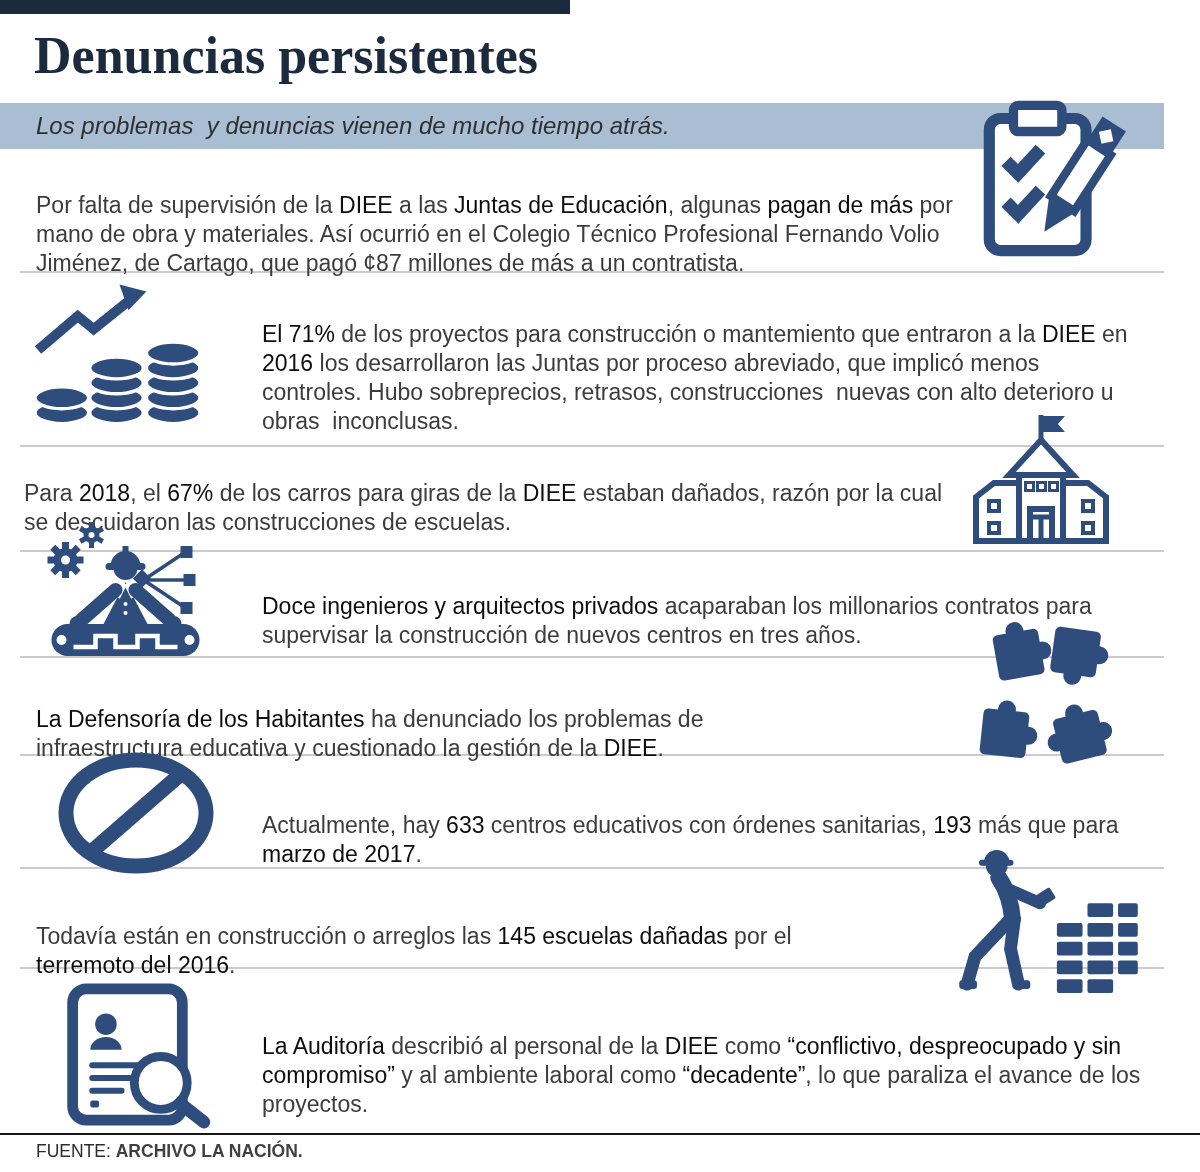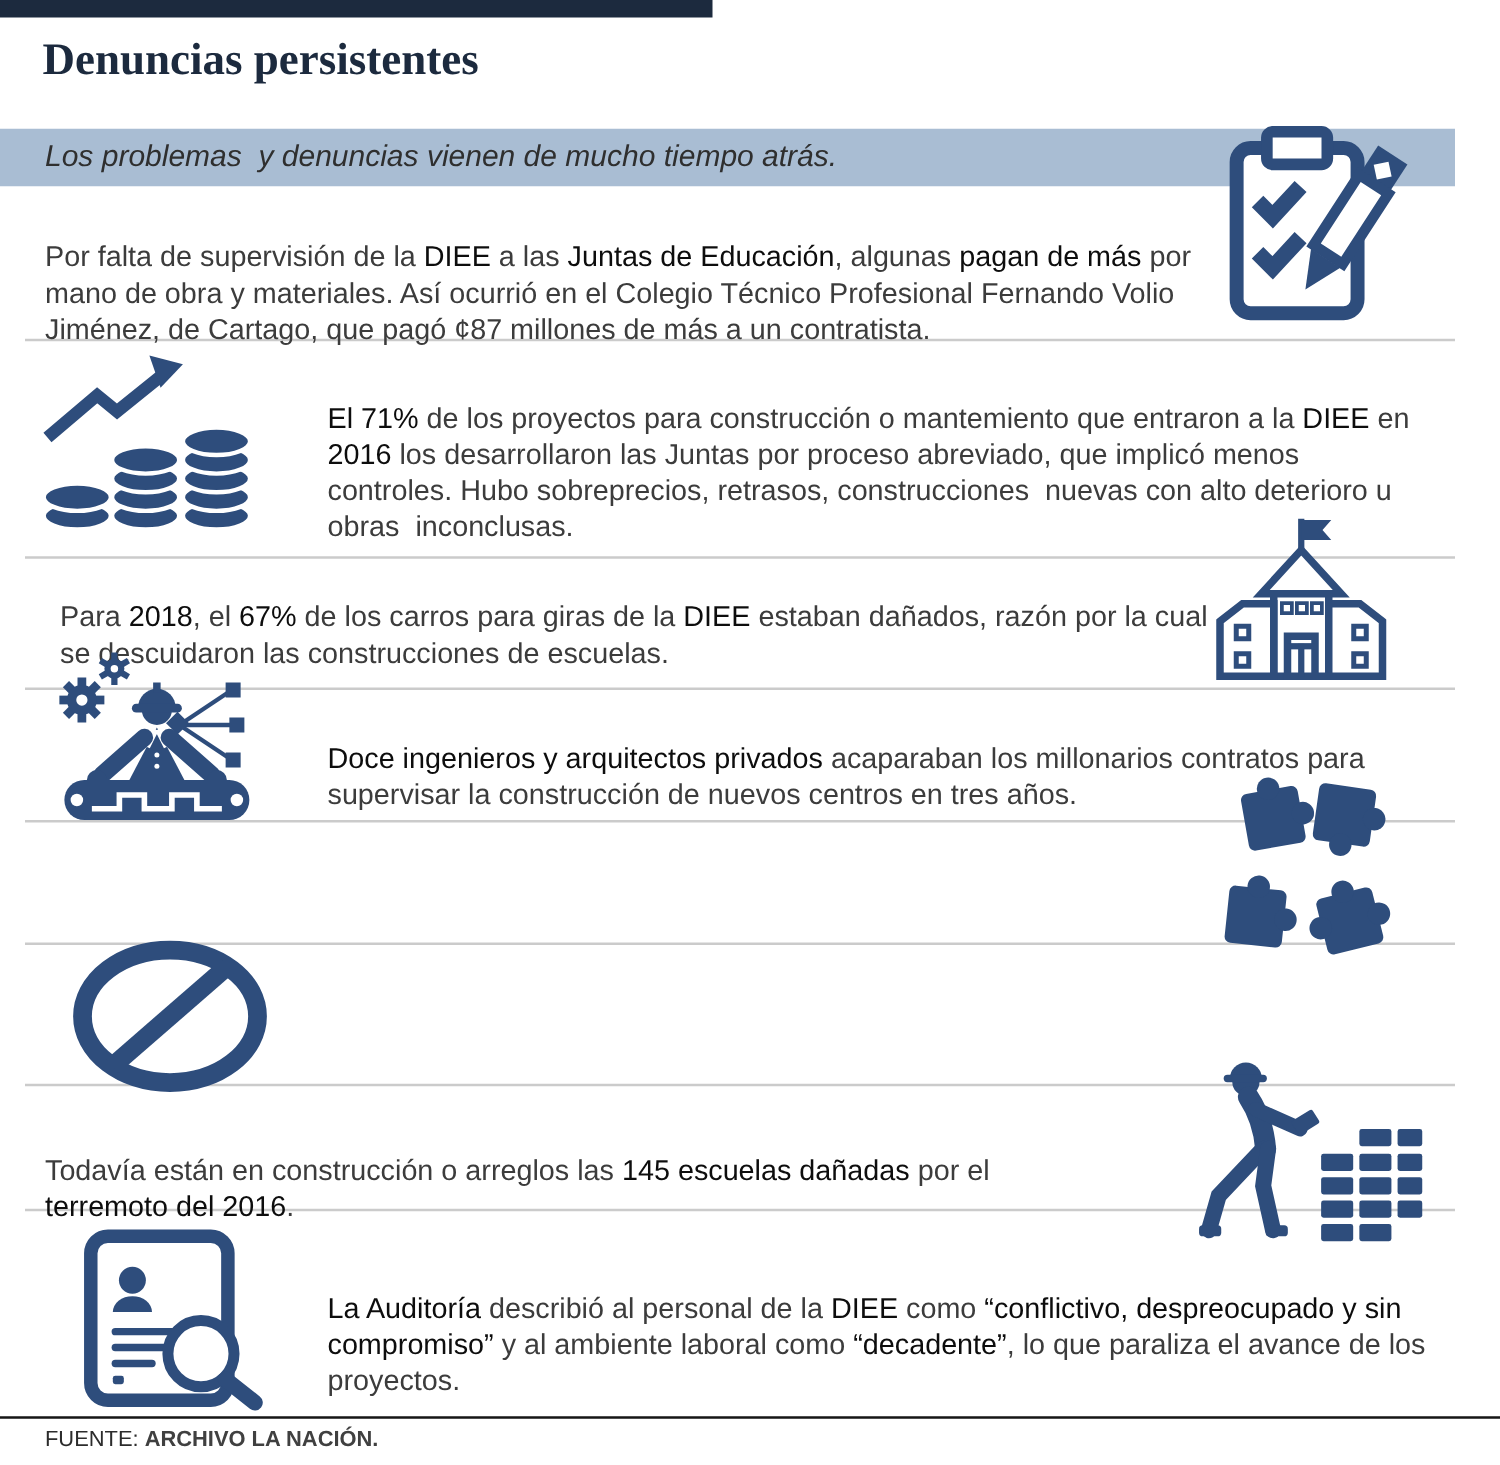--- a/index.html
+++ b/index.html
@@ -12,21 +12,21 @@
   }
   html,body{margin:0;padding:0;background:#fff;}
   .canvas{
     position:relative;width:1200px;height:1172px;background:#fff;overflow:hidden;
     font-family:"Liberation Sans","DejaVu Sans",sans-serif;color:var(--body);
   }
   svg{overflow:visible;display:block;}
   .top-bar{position:absolute;left:0;top:0;width:570px;height:14px;background:var(--header-navy);}
   .title{
     position:absolute;left:34px;top:26px;margin:0;
-    font-family:"Liberation Serif","DejaVu Serif",serif;font-size:36px;font-weight:700;
+    font-family:"Liberation Serif","DejaVu Serif",serif;font-size:52px;font-weight:700;
     color:var(--header-navy);letter-spacing:0;
   }
   .subtitle-bar{position:absolute;left:0;top:103px;width:1164px;height:46px;background:var(--bar);font-style:italic;}
   .subtitle-text{position:absolute;left:36px;top:0;line-height:46px;font-size:24px;color:#2f2f2f;white-space:pre-wrap;}
   .rich{font-size:23px;line-height:29px;white-space:pre-wrap;}
   .rich b{font-weight:400;color:var(--bold);}
   .divider{position:absolute;left:20px;width:1144px;height:2px;background:var(--divider);}
   .d1{top:271px}.d2{top:445px}.d3{top:550px}.d4{top:656px}.d5{top:754px}.d6{top:867px}.d7{top:967px}
   .footer-line{position:absolute;left:0;top:1133px;width:1200px;height:2px;background:#161616;}
   .footer-text{position:absolute;left:36px;top:1141px;font-size:17.5px;color:#2c2c2c;}
@@ -35,21 +35,21 @@
   .ic-clipboard{left:980px;top:92px;width:160px;height:172px;}
   .ic-coins{left:32px;top:282px;width:174px;height:150px;}
   .ic-school{left:970px;top:413px;width:142px;height:135px;}
   .ic-engineer{left:42px;top:524px;width:168px;height:140px;}
   .ic-puzzle{left:978px;top:620px;width:140px;height:172px;}
   .ic-noentry{left:56px;top:752px;width:160px;height:122px;}
   .ic-worker{left:952px;top:848px;width:195px;height:146px;}
   .ic-audit{left:66px;top:985px;width:168px;height:142px;}
   .t-p1{position:absolute;left:36px;top:168px;width:938px;}
   .t-s2{position:absolute;left:262px;top:297px;width:868px;}
-  .t-s3{position:absolute;left:48px;top:456px;width:948px;}
+  .t-s3{position:absolute;left:24px;top:456px;width:948px;}
   .t-s4{position:absolute;left:262px;top:569px;width:882px;}
   .t-s5{position:absolute;left:36px;top:682px;width:772px;}
   .t-s6{position:absolute;left:262px;top:788px;width:866px;}
   .t-s7{position:absolute;left:36px;top:899px;width:856px;}
   .t-s8{position:absolute;left:262px;top:1009px;width:886px;}
 </style>
 </head>
 <body>
 
 <div class="canvas">
@@ -198,20 +198,21 @@
         <circle cx="130" cy="100" r="8" fill="currentColor"></circle>
       <rect x="8" y="100" width="148" height="32" rx="16" fill="currentColor"></rect>
       <path d="M30 123 H52 V112 H72 V123 H94 V112 H114 V123 H134" stroke="#fff" stroke-width="4.5" fill="none"></path>
       <circle cx="18" cy="116" r="5" fill="#fff"></circle>
         <circle cx="146" cy="116" r="5" fill="#fff"></circle>
     </svg>
   </div>
 
   <p class="rich t-s4"><b>Doce ingenieros y arquitectos privados</b> acaparaban los millonarios contratos para supervisar la construcción de nuevos centros en tres años.</p>
 
+  <p class="rich t-s5"><b>La Defensoría de los Habitantes</b> ha denunciado los problemas de infraestructura educativa y cuestionado la gestión de la <b>DIEE</b>.</p>
 
   <div class="icon ic-puzzle">
     <svg viewBox="0 0 140 172" width="140" height="172">
       <g fill="currentColor">
         <g transform="translate(14,16) rotate(-10)">
             <rect width="46" height="46" rx="5"></rect>
             <circle cx="23" cy="-1" r="9"></circle>
             <circle cx="47" cy="23" r="9"></circle>
           </g>
         <g transform="translate(78,6) rotate(8)">
@@ -234,20 +235,21 @@
     </svg>
   </div>
 
   <div class="icon ic-noentry">
     <svg viewBox="0 0 160 122" width="160" height="122">
       <ellipse cx="80" cy="61" rx="70" ry="53" fill="none" stroke="currentColor" stroke-width="15"></ellipse>
       <line x1="34" y1="101" x2="126" y2="21" stroke="currentColor" stroke-width="15"></line>
     </svg>
   </div>
 
+  <p class="rich t-s6">Actualmente, hay <b>633</b> centros educativos con órdenes sanitarias, <b>193</b> más que para <b>marzo de 2017</b>.</p>
 
   <p class="rich t-s7">Todavía están en construcción o arreglos las <b>145 escuelas dañadas</b> por el <b>terremoto del 2016</b>.</p>
 
   <div class="icon ic-worker">
     <svg viewBox="0 0 195 148" width="195" height="146">
       <g fill="currentColor">
         <rect x="136" y="56" width="26" height="14" rx="2"></rect>
           <rect x="167" y="56" width="20" height="14" rx="2"></rect>
         <rect x="105" y="76" width="26" height="14" rx="2"></rect>
           <rect x="136" y="76" width="26" height="14" rx="2"></rect>

